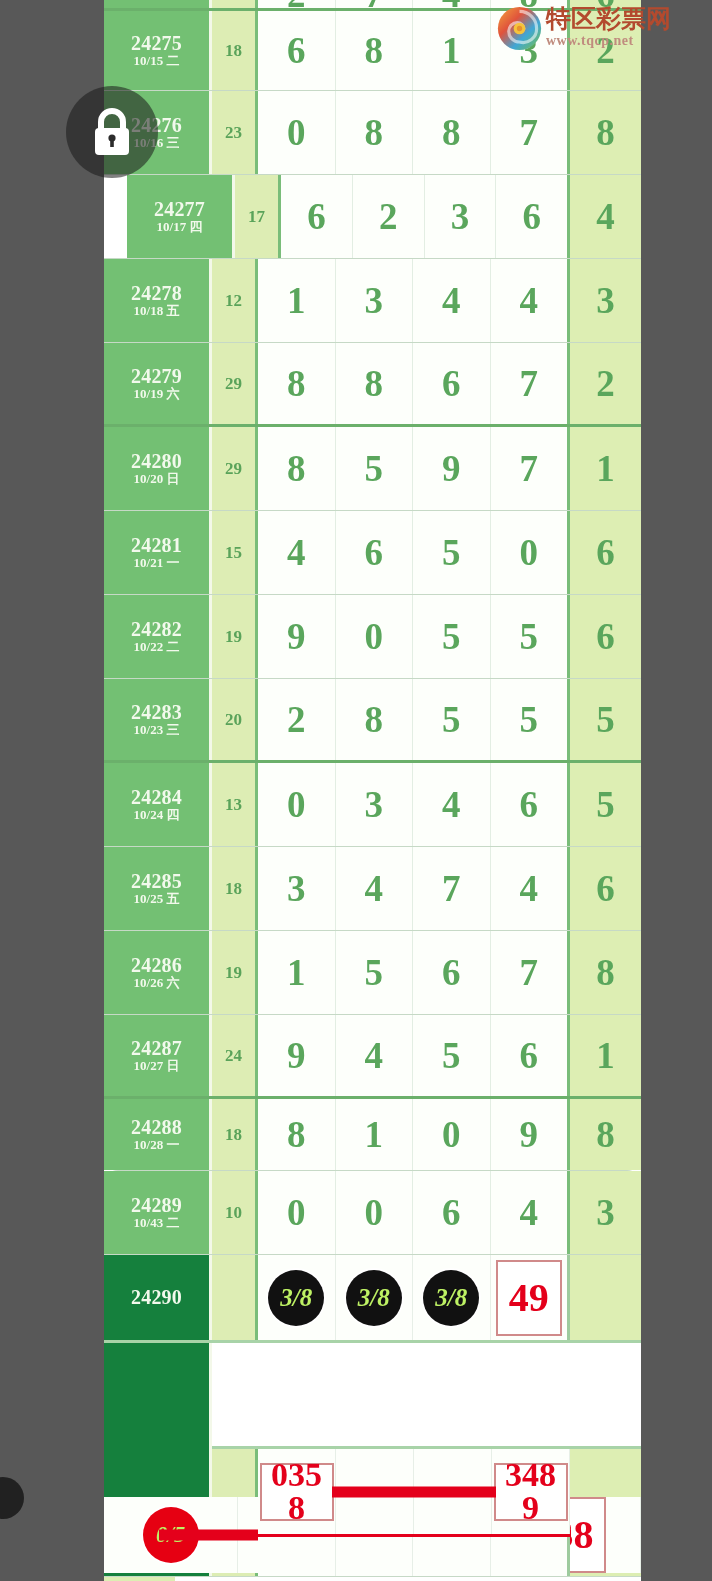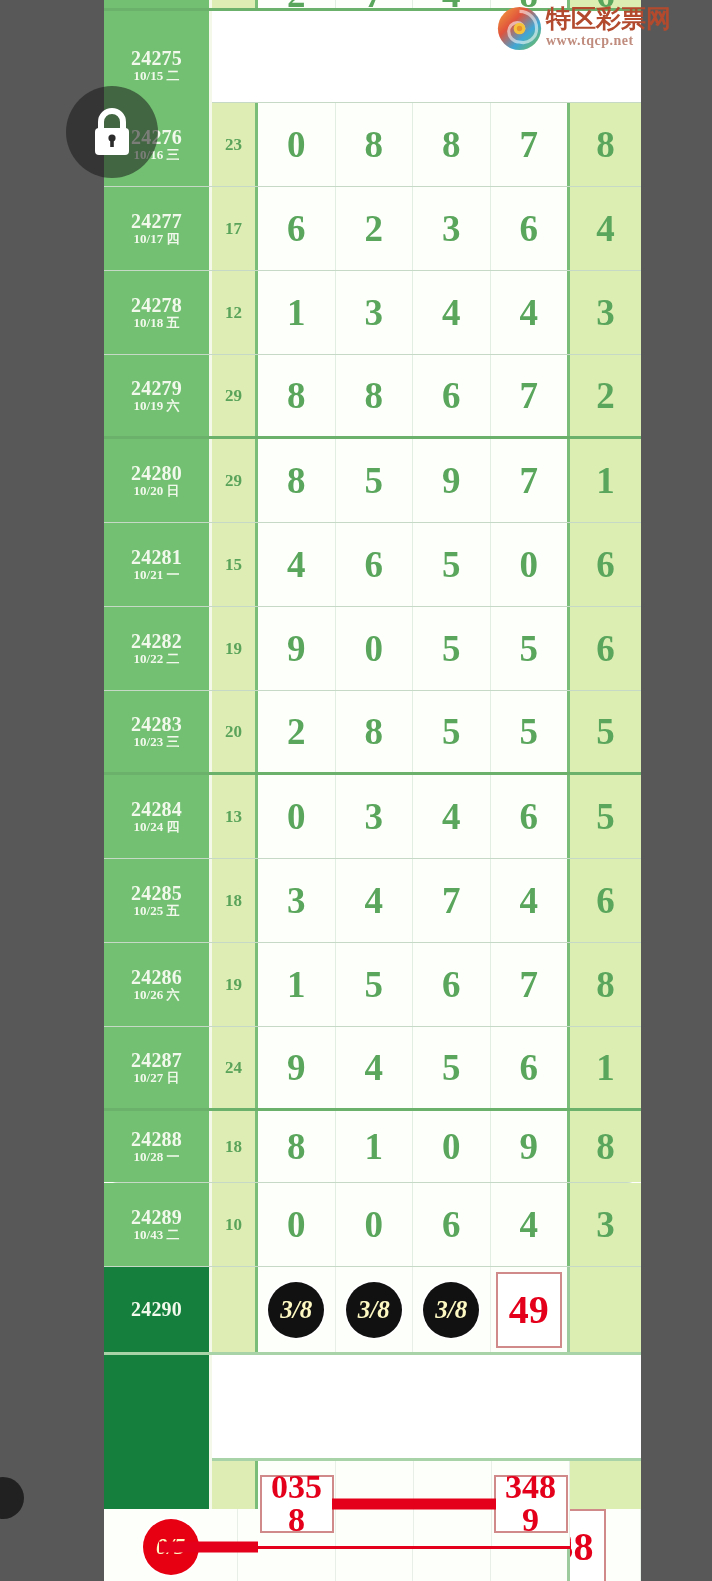--- a/index.html
+++ b/index.html
@@ -75,21 +75,21 @@
   }
   .sbody .seg {
     flex: 1 1 0; border-right: 1px solid #e7efe7;
     display: flex; align-items: center; justify-content: center;
   }
   .sbody .seg:last-child { border-right: 3px solid #9ecb9e; }
 
   .ball {
     width: 56px; height: 56px; border-radius: 50%;
     background: #111111;
-    color: #fef9c3;
+    color: #bef264;
     font-size: 25px; font-weight: 700;
     display: flex; align-items: center; justify-content: center;
     box-shadow: 0 0 0 2px rgba(255,255,255,.85);
     font-style: italic;
   }
   .ball.red { background: #e60012; }
 
   .redbox {
     border: 2px solid #d08a8a;
     background: #ffffff;
@@ -152,21 +152,21 @@
           </div>
           <div class="c-sum"></div>
           <div class="c-nums">
             <div class="c-num">2</div>
             <div class="c-num">7</div>
             <div class="c-num">4</div>
             <div class="c-num">8</div>
           </div>
           <div class="c-last">6</div>
         </div>
-        <div class="row" style="height: 92px; flex-direction: column;">
+        <div class="row" style="height: 80px;">
           <div class="c-issue">
             <span class="no">24275</span>
             <span class="dt">10/15 二</span>
           </div>
           <div class="c-sum">18</div>
           <div class="c-nums">
             <div class="c-num">6</div>
             <div class="c-num">8</div>
             <div class="c-num">1</div>
             <div class="c-num">3</div>
@@ -180,21 +180,21 @@
           </div>
           <div class="c-sum">23</div>
           <div class="c-nums">
             <div class="c-num">0</div>
             <div class="c-num">8</div>
             <div class="c-num">8</div>
             <div class="c-num">7</div>
           </div>
           <div class="c-last">8</div>
         </div>
-        <div class="row" style="height: 84px;">
+        <div class="row" style="height: 84px; padding-left: 23px;">
           <div class="c-issue">
             <span class="no">24277</span>
             <span class="dt">10/17 四</span>
           </div>
           <div class="c-sum">17</div>
           <div class="c-nums">
             <div class="c-num">6</div>
             <div class="c-num">2</div>
             <div class="c-num">3</div>
             <div class="c-num">6</div>

